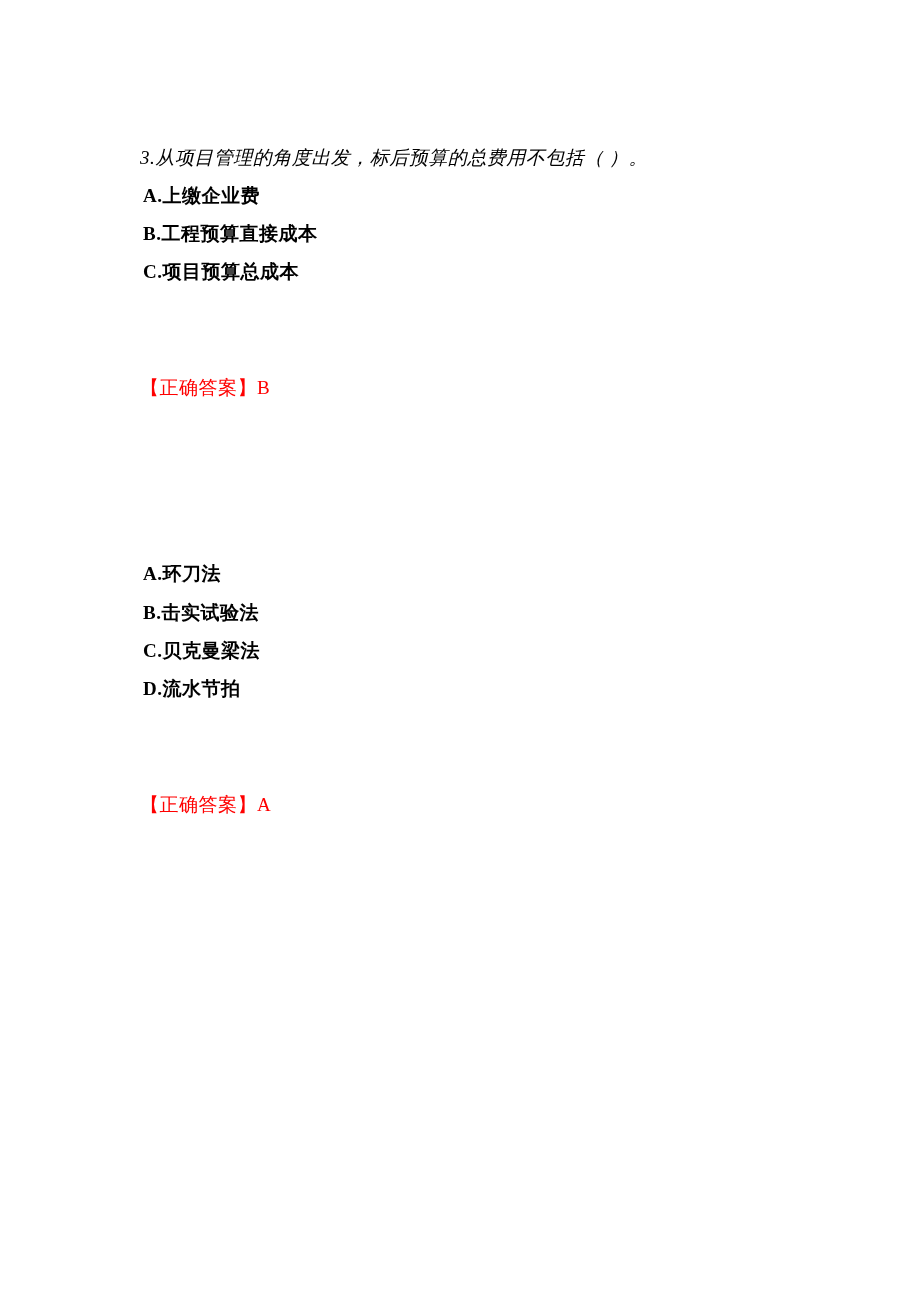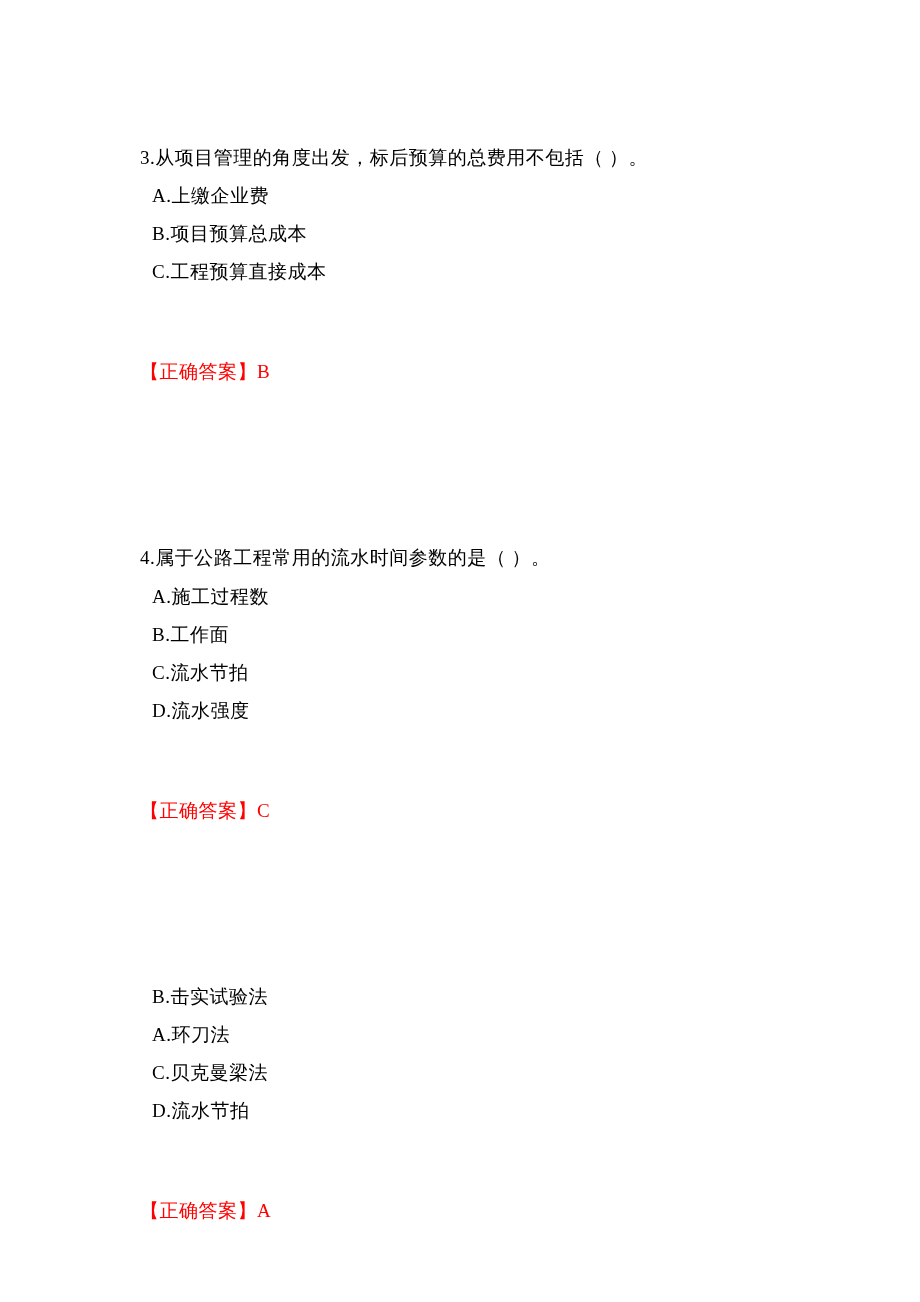--- a/index.html
+++ b/index.html
@@ -20,61 +20,53 @@
     letter-spacing: 0.5px;
   }
   .question-block {
     margin-bottom: 150px;
   }
   .question-block:last-child {
     margin-bottom: 0;
   }
   .prompt {
     margin: 0 0 2px 0;
+    font-style: italic;
   }
   .opt {
-    margin: 0 0 2px 12px;
+    margin: 0 0 2px 3px;
+    font-weight: bold;
   }
   .answer {
-    margin-top: 64px;
+    margin-top: 80px;
     color: #ff0000;
   }
   .answer .ans-letter {
     color: #ff0000;
   }
 </style>
 </head>
 <body>
 
 <div class="page">
 
   <div class="question-block">
     <p class="prompt">3.从项目管理的角度出发，标后预算的总费用不包括（  ）。</p>
     <p class="opt">A.上缴企业费</p>
-    <p class="opt">B.项目预算总成本</p>
-    <p class="opt">C.工程预算直接成本</p>
+    <p class="opt">B.工程预算直接成本</p>
+    <p class="opt">C.项目预算总成本</p>
     <p class="answer">
       <span>【正确答案】</span><span class="ans-letter">B</span>
     </p>
   </div>
 
-  <div class="question-block">
-    <p class="prompt">4.属于公路工程常用的流水时间参数的是（  ）。</p>
-    <p class="opt">A.施工过程数</p>
-    <p class="opt">B.工作面</p>
-    <p class="opt">C.流水节拍</p>
-    <p class="opt">D.流水强度</p>
-    <p class="answer">
-      <span>【正确答案】</span><span class="ans-letter">C</span>
-    </p>
-  </div>
 
   <div class="question-block">
+    <p class="opt">A.环刀法</p>
     <p class="opt">B.击实试验法</p>
-    <p class="opt">A.环刀法</p>
     <p class="opt">C.贝克曼梁法</p>
     <p class="opt">D.流水节拍</p>
     <p class="answer">
       <span>【正确答案】</span><span class="ans-letter">A</span>
     </p>
   </div>
 
 </div>
 
 </body></html>

